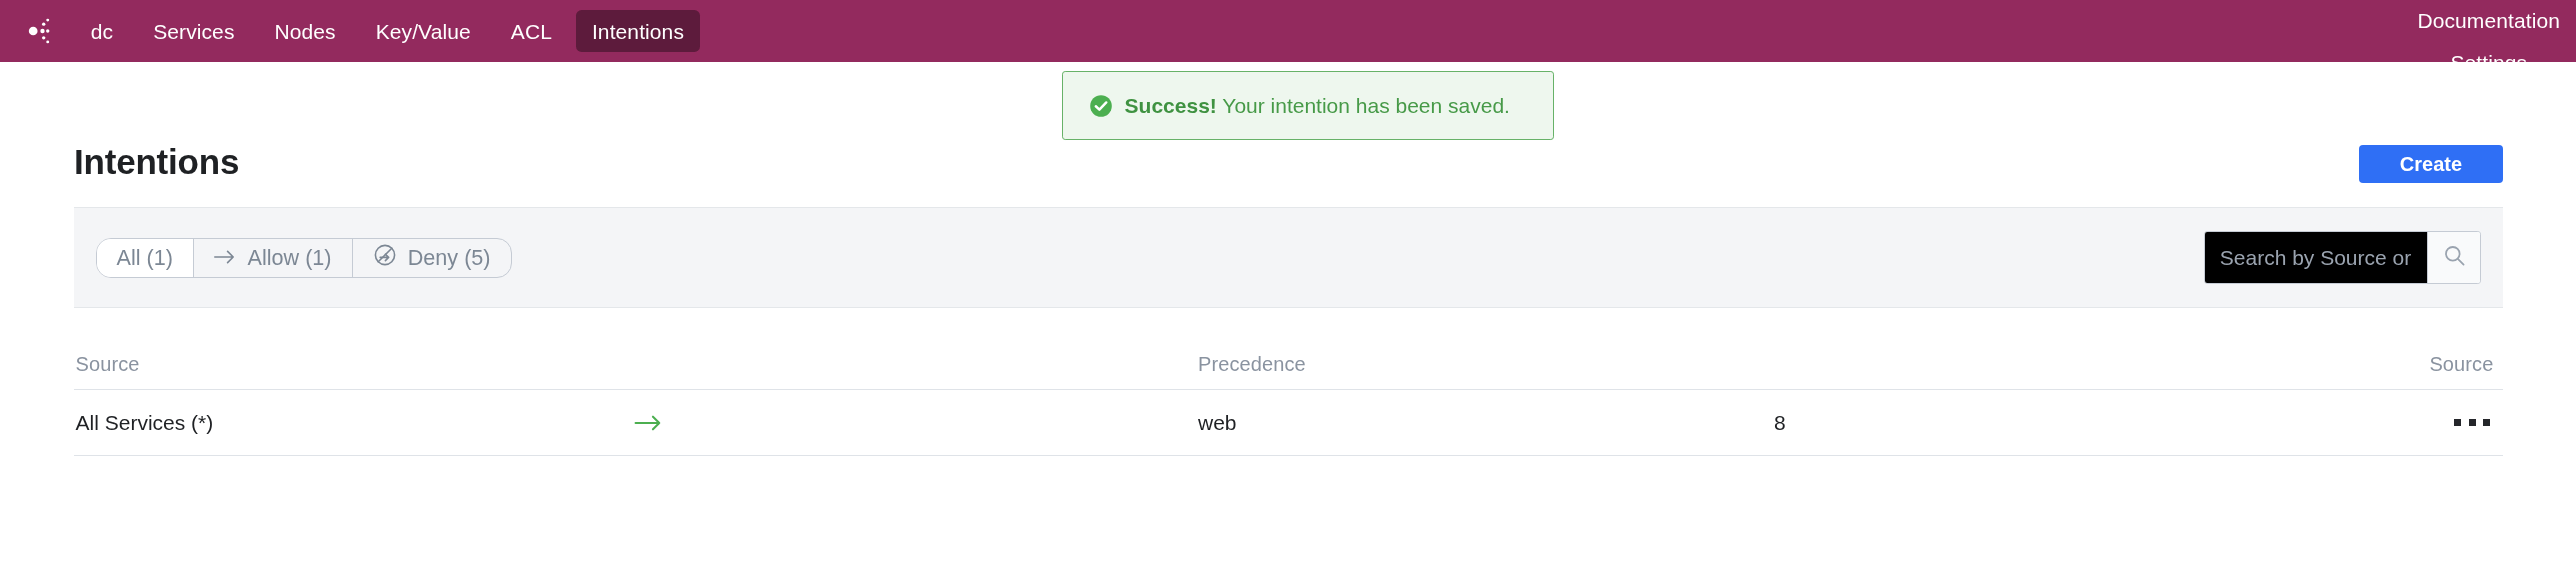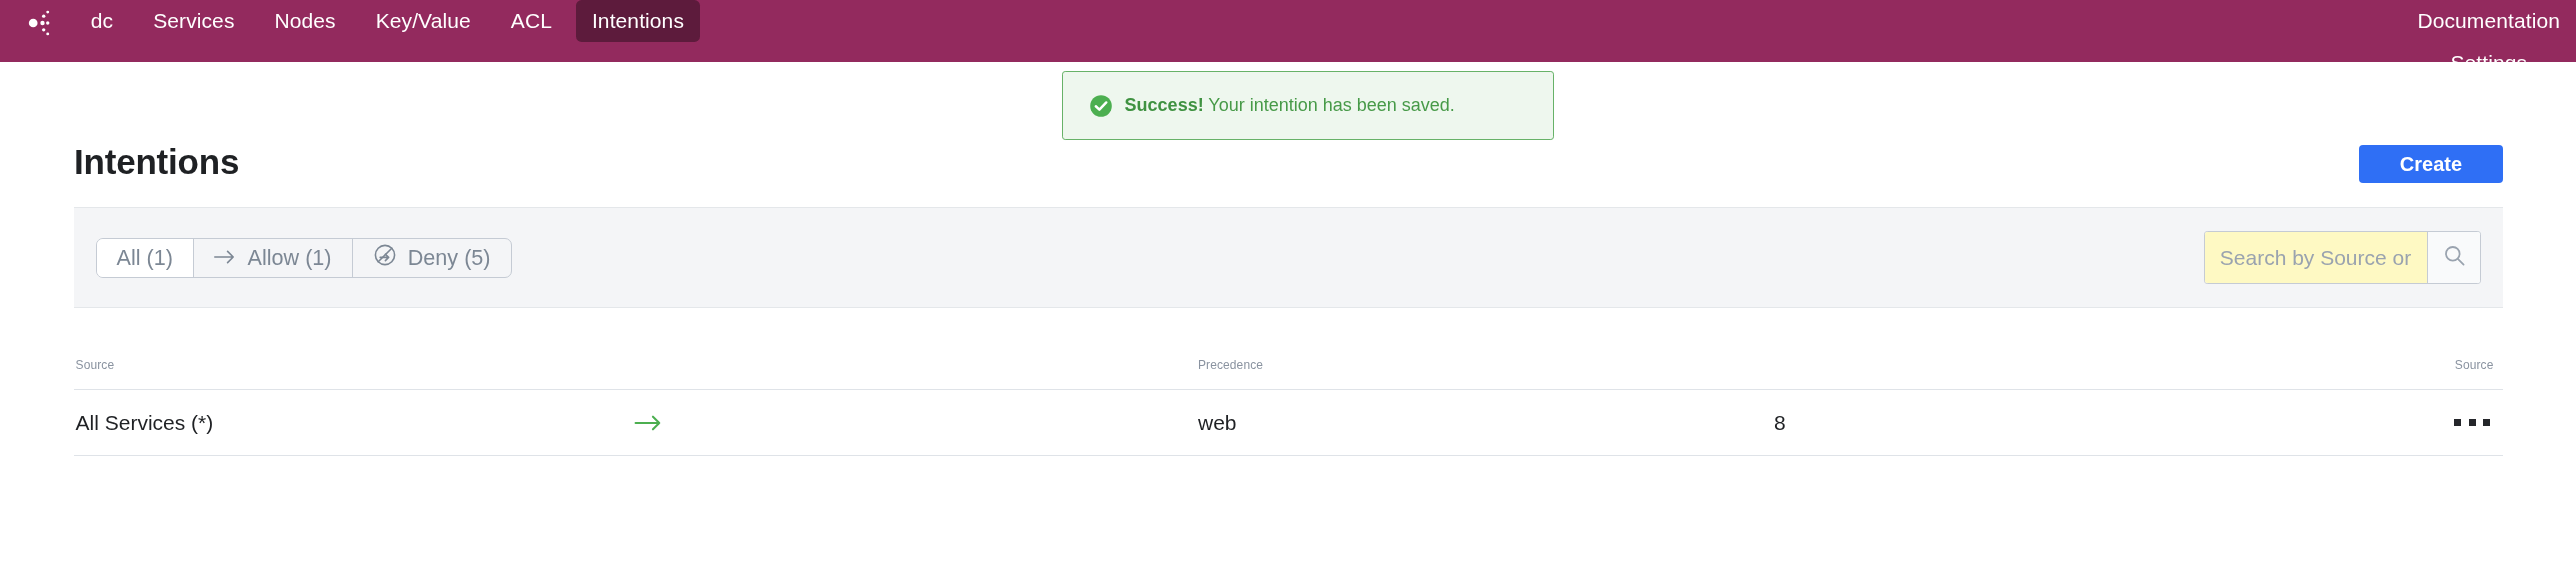--- a/index.html
+++ b/index.html
@@ -13,21 +13,21 @@
 
   
   .navbar {
     position: absolute;
     left: 0; top: 0;
     width: 2576px; height: 62px;
     background: #932a5e;
     display: flex;
     align-items: center;
   }
-  .nav-left { display: flex; align-items: flex-start; height: 62px; }
+  .nav-left { display: flex; align-items: center; height: 62px; }
   .nav-right { margin-left: auto; display: flex; align-items: center; height: 62px; padding-right: 0; flex-direction: column; }
 
   .brand {
     width: 46px; height: 46px;
     margin-left: 11.2px; margin-right: 17.6px;
     display: flex; align-items: center; justify-content: center;
     flex: 0 0 auto;
   }
   .brand svg { display: block; }
 
@@ -57,21 +57,21 @@
     align-items: center;
     padding-left: 25.6px;
   }
   .flash-icon {
     width: 24px; height: 24px;
     flex: 0 0 auto;
     margin-right: 12px;
     display: flex; align-items: center; justify-content: center;
   }
   .flash-text {
-    font-size: 18px;
+    font-size: 21px;
     color: #479a48;
     white-space: nowrap;
     text-align: center;
   }
   .flash-text b { color: #3f9241; font-weight: bold; }
 
   
   .title-row {
     position: absolute;
     left: 74px; top: 142px;
@@ -107,21 +107,21 @@
     background: #f4f5f7;
     border-top: 0.8px solid #e4e7ea;
     border-bottom: 0.8px solid #e4e7ea;
     display: flex;
     align-items: center;
   }
   .segmented {
     display: flex;
     margin-left: 21.6px;
     border: 0.8px solid #c5cbd4;
-    border-radius: 7px;
+    border-radius: 15px;
     overflow: hidden;
     height: 40px;
     background: #f4f5f7;
     align-items: center;
   }
   .seg-btn {
     display: flex;
     align-items: center;
     gap: 11.2px;
     padding: 0 20px;
@@ -148,21 +148,21 @@
     overflow: hidden;
     background: #ffffff;
   }
   .search-input {
     width: 222px;
     border: none;
     outline: none;
     font-size: 21px;
     color: #6f7b89;
     padding: 0 14.4px;
-    background: #fef9c3;
+    background: #000000;
     font-family: "Liberation Sans", sans-serif;
   }
   .search-input::placeholder { color: #9aa3af; }
   .search-button {
     width: 53px;
     border: none;
     border-left: 0.8px solid #c5cbd4;
     background: #f9fafb;
     cursor: pointer;
     display: flex; align-items: center; justify-content: center;
@@ -186,21 +186,21 @@
   .t-row {
     height: 66px;
     border-bottom: 1.6px solid #dfe3e8;
   }
   .col-source   { width: 1124px; padding-left: 1.6px; position: relative; }
   .col-dest     { width: 576px; }
   .col-prec     { width: 616px; }
   .col-actions  { flex: 1; text-align: right; padding-right: 9.6px; }
 
   .th {
-    font-size: 12px;
+    font-size: 20px;
     color: #8a93a0;
     letter-spacing: 0.1px;
   }
   .td {
     font-size: 21px;
     color: #1f2124;
     font-weight: normal;
   }
   .row-arrow {
     position: absolute;

